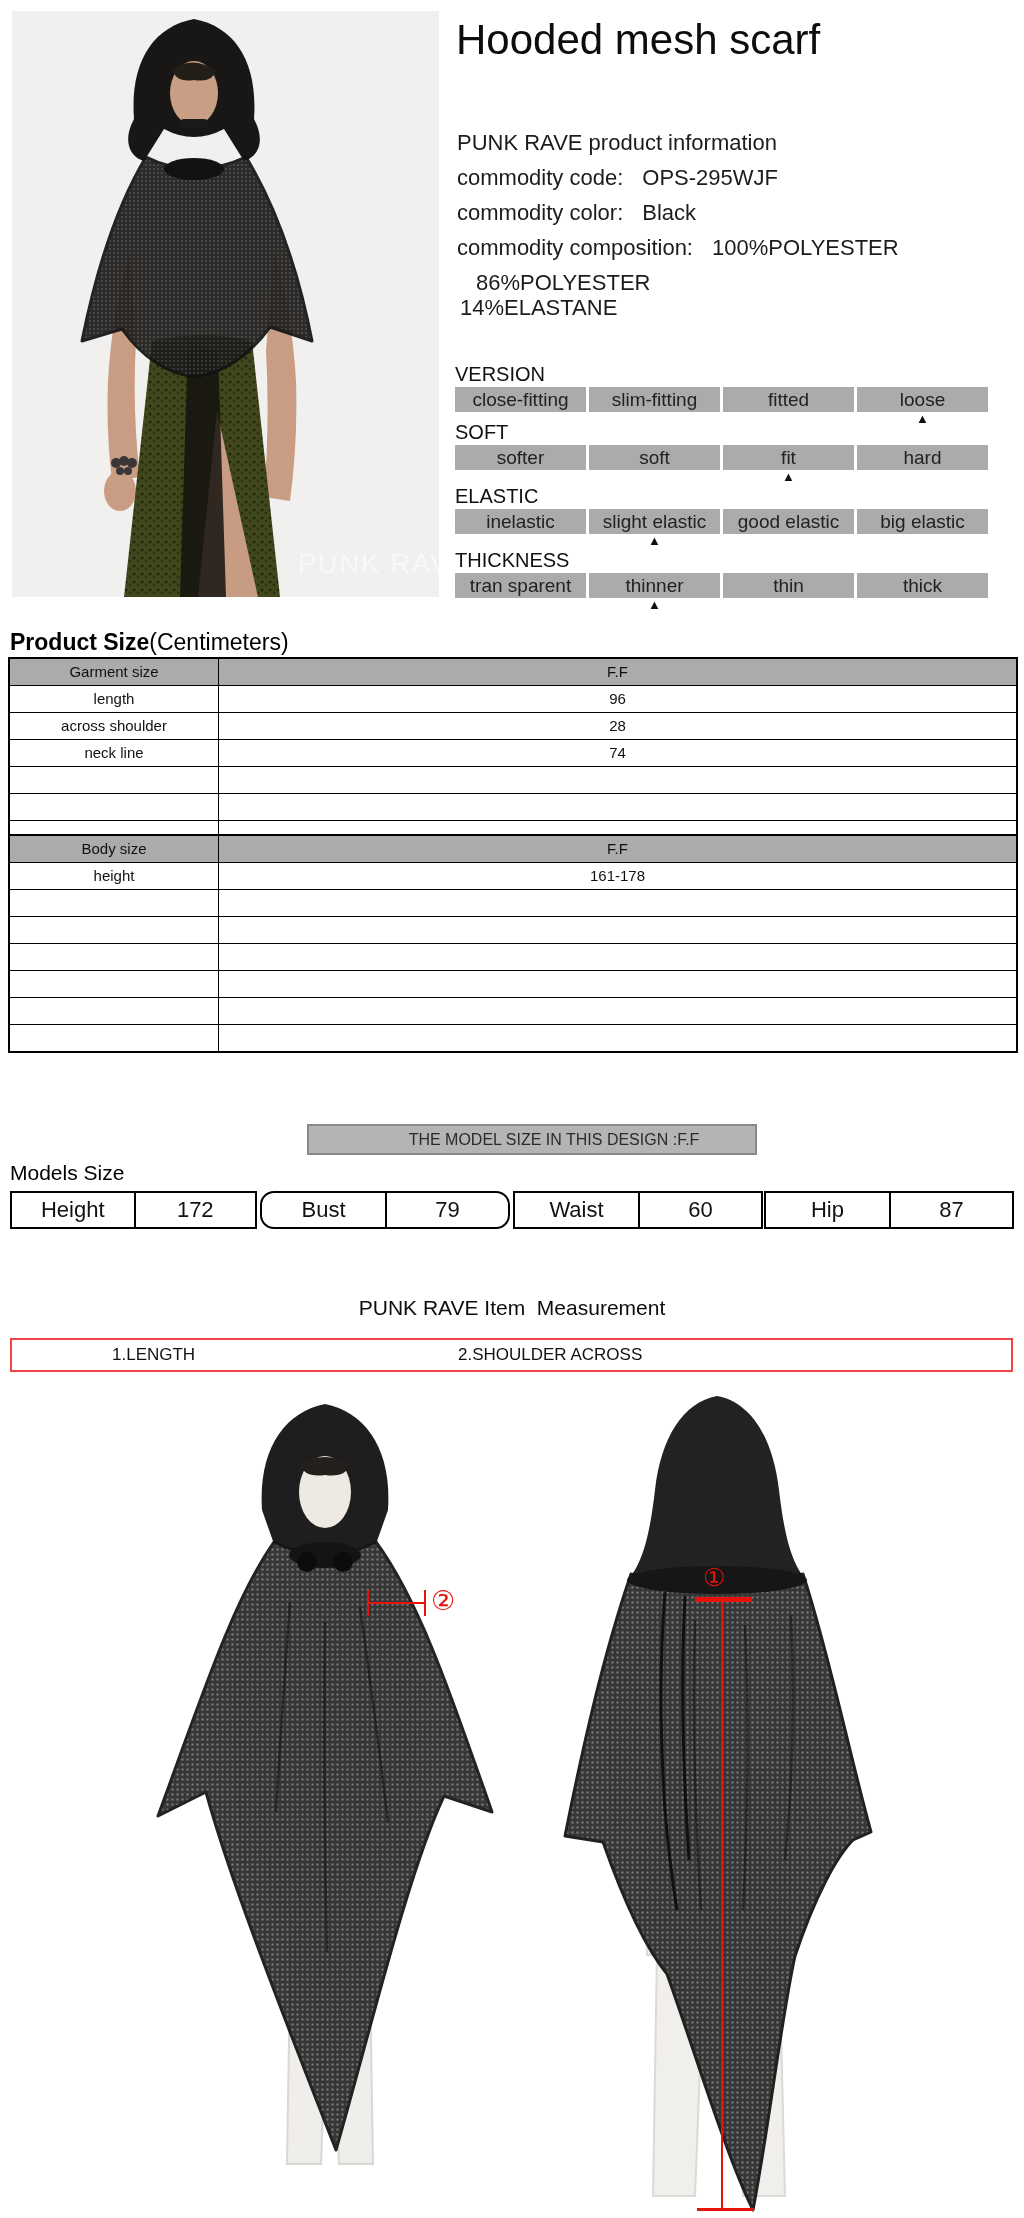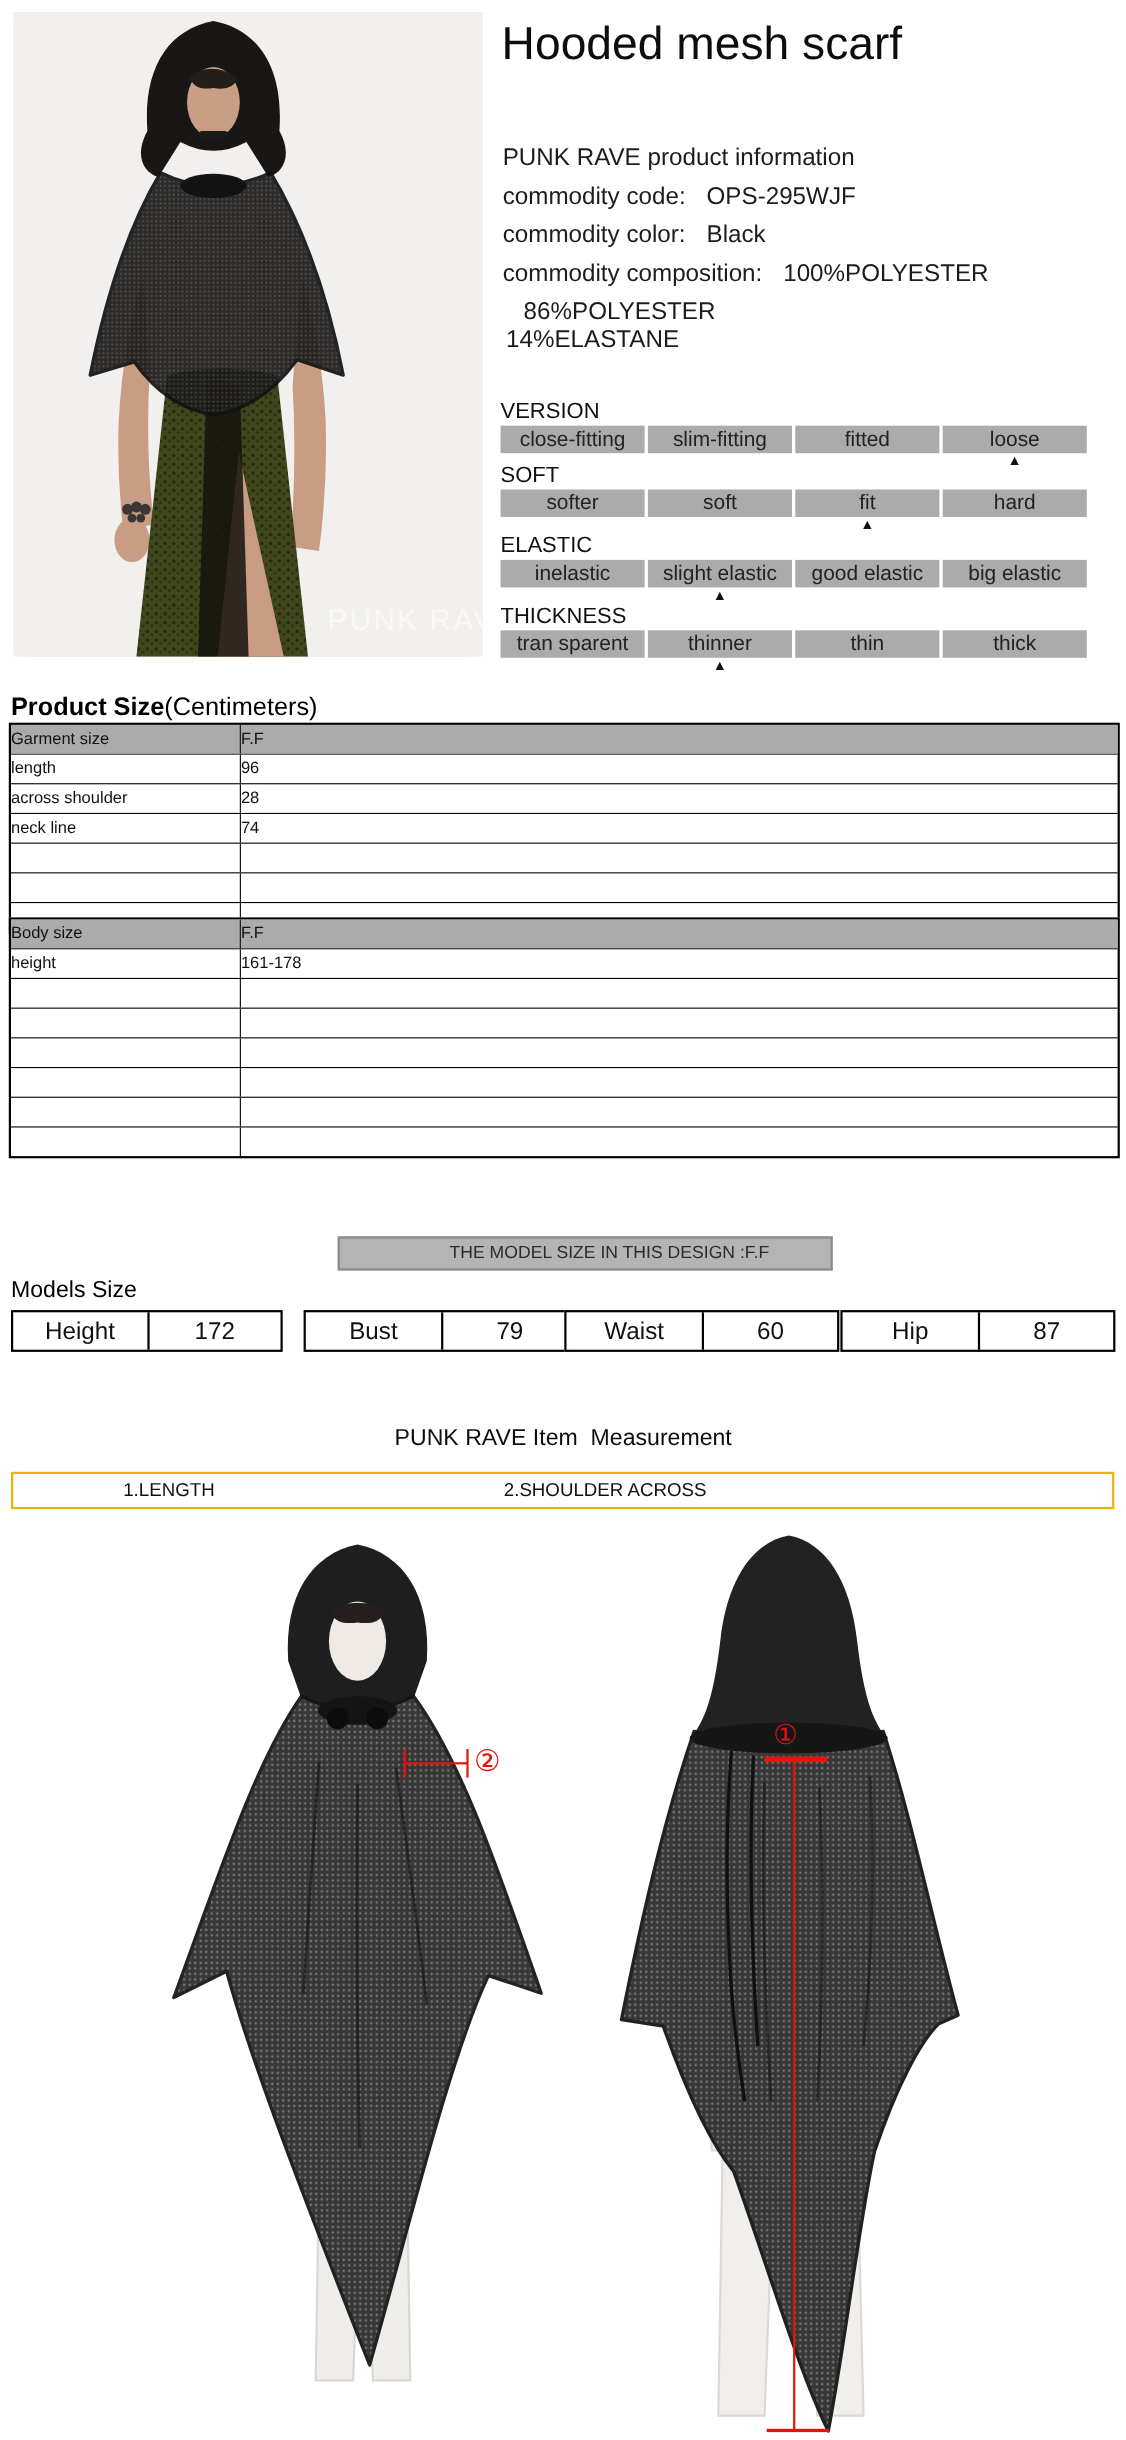--- a/index.html
+++ b/index.html
@@ -32,37 +32,37 @@
   }
   .attr-arrow{position:relative;height:14px;}
   .attr-arrow span{position:absolute;top:-1px;font-size:13px;color:#111;}
   
   .size-heading{position:absolute;left:10px;top:629px;font-size:23px;color:#000;white-space:pre;}
   .size-heading .b{font-weight:bold;}
   .size-table{position:absolute;left:8px;width:1006px;border:2px solid #000;background:#fff;}
   .tr{display:flex;height:26px;}
   .tr + .tr{border-top:1px solid #000;}
   .tr.th .td{background:var(--cell-gray,#ababab);}
-  .td{line-height:26px;font-size:15px;color:#111;}
+  .td{line-height:26px;text-align:center;font-size:15px;color:#111;}
   .c1{width:208px;border-right:1px solid #000;}
   .c2{flex:1;}
   
   .banner{
     position:absolute;left:307px;top:1124px;width:402px;height:27px;line-height:27px;
     background:var(--banner-gray,#b4b4b4);border:2px solid var(--banner-border,#8a8a8a);
     text-align:center;font-size:16px;color:#2b2b2b;padding-left:44px;
   }
   .models-heading{position:absolute;left:10px;top:1161px;font-size:21px;color:#000;}
   .model-box{position:absolute;top:1191px;height:34px;border:2px solid #000;display:flex;background:#fff;}
   .model-box .mcell{line-height:34px;text-align:center;font-size:22px;color:#111;}
   .model-box .ml{width:50%;border-right:2px solid #000;}
   .model-box .mv{flex:1;}
   
   .meas-heading{position:absolute;left:0;top:1296px;width:1024px;text-align:center;font-size:21px;color:#0d0d0d;white-space:pre;}
-  .legend-box{position:absolute;left:10px;top:1338px;width:999px;height:30px;border:2px solid #eab308;}
+  .legend-box{position:absolute;left:10px;top:1338px;width:999px;height:30px;border:2px solid #ef4444;}
   .legend-box span{position:absolute;top:0;line-height:30px;font-size:17px;color:#111;}
   .legend-1{left:100px;}
   .legend-2{left:446px;}
   
   .mann{position:absolute;}
   .mann svg{display:block;width:100%;height:100%;}
   .front{left:140px;top:1392px;width:370px;height:780px;}
   .back{left:545px;top:1390px;width:345px;height:830px;}
   
   .ann{position:absolute;background:var(--red,#e8120d);}
@@ -240,21 +240,21 @@
       </div>
     </div>
 
   <div class="banner">THE MODEL SIZE IN THIS DESIGN :F.F</div>
   <div class="models-heading">Models Size</div>
   <div id="models-row">
       <div class="model-box" style="left: 10px; width: 243px;">
         <div class="mcell ml">Height</div>
         <div class="mcell mv">172</div>
       </div>
-      <div class="model-box" style="left: 276px; width: 246px;">
+      <div class="model-box" style="left: 260px; width: 246px; border-radius: 14px;">
         <div class="mcell ml">Bust</div>
         <div class="mcell mv">79</div>
       </div>
       <div class="model-box" style="left: 513px; width: 246px;">
         <div class="mcell ml">Waist</div>
         <div class="mcell mv">60</div>
       </div>
       <div class="model-box" style="left: 764px; width: 246px;">
         <div class="mcell ml">Hip</div>
         <div class="mcell mv">87</div>

